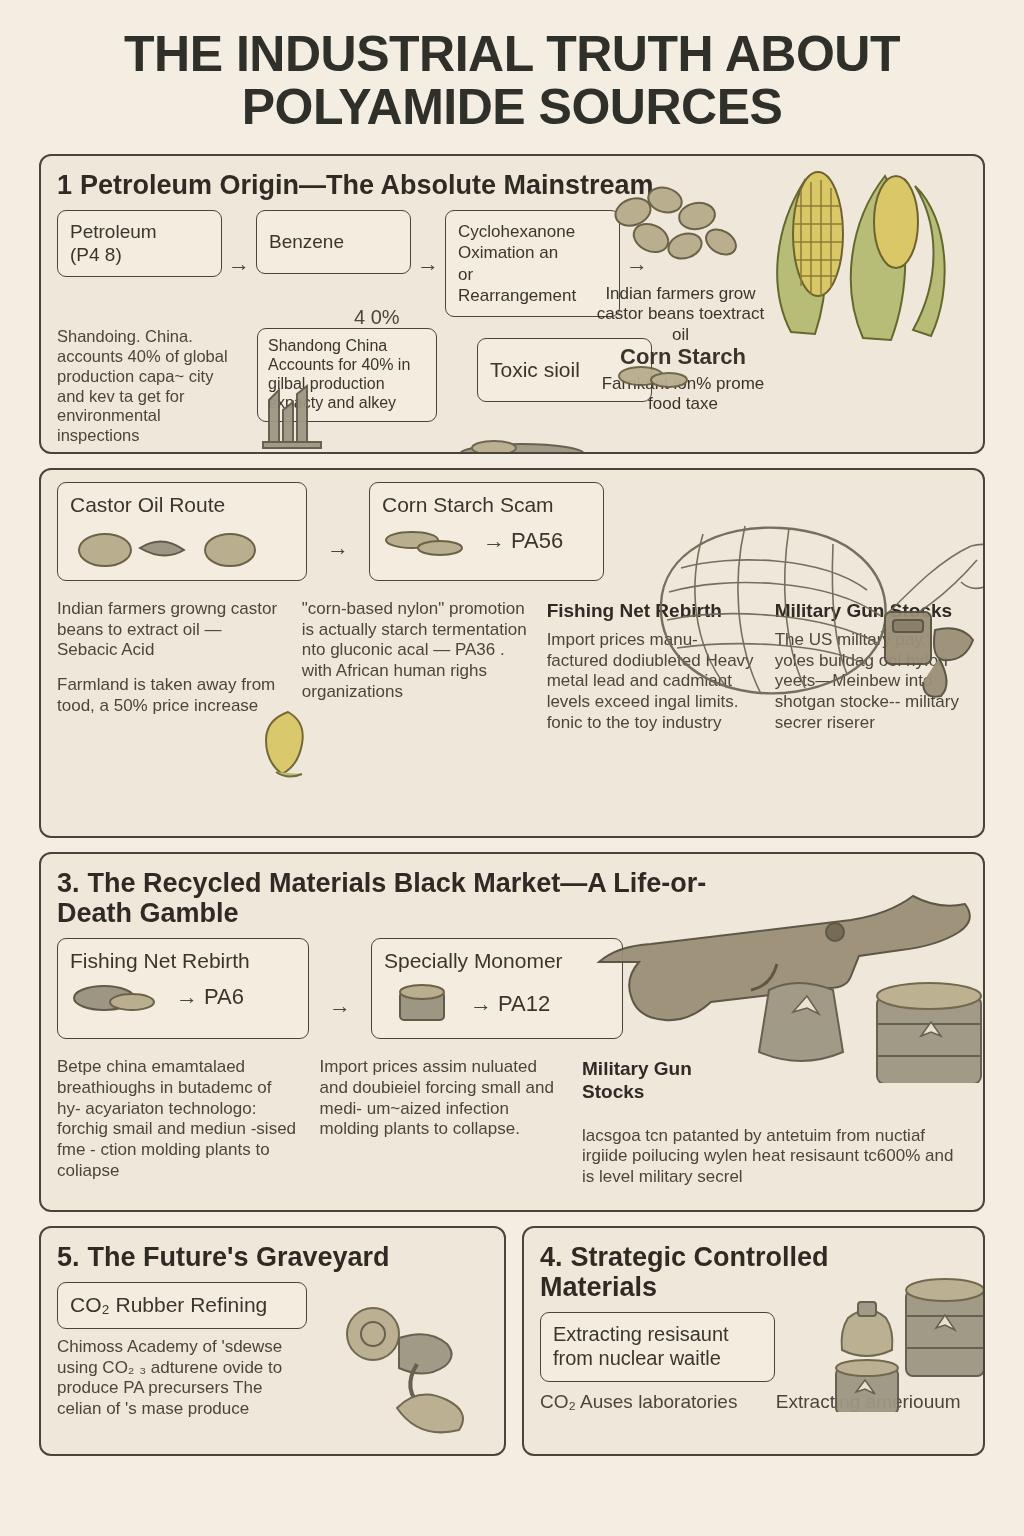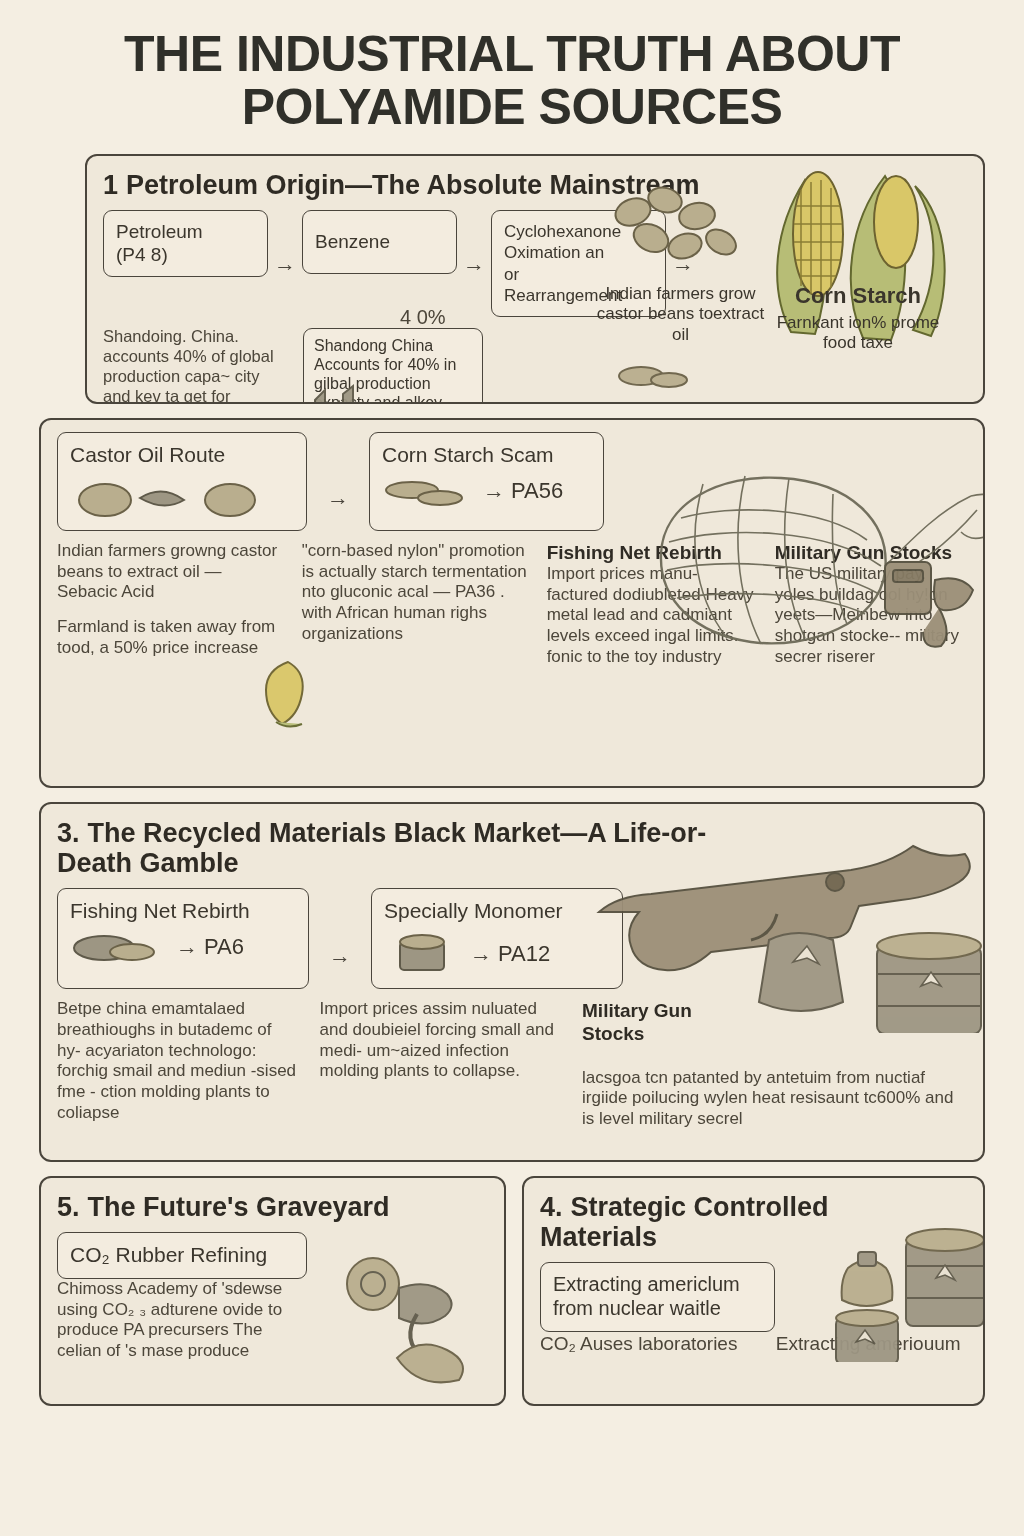--- a/index.html
+++ b/index.html
@@ -76,26 +76,26 @@
     color: #4a453c;
     font-size: 22px;
     margin: 0 6px;
     flex: none;
   }
 
   .cap {
     font-size: 17px;
     line-height: 1.22;
     color: #4c463a;
-    margin-top: 0;
+    margin-top: 8px;
   }
   .cap.b { font-weight: bold; color: #2f2b24; font-size: 19px; }
 
   
-  #sec1 { height: 250px; margin-left: 46px; }
+  #sec1 { height: 300px; }
   #sec1 .flowrow { margin-top: 2px; }
   #sec1 .box { min-height: 64px; display: flex; align-items: center; }
   .s1-left { width: 600px; position: relative; }
   .s1-note {
     width: 185px;
     font-size: 16.5px;
     line-height: 1.2;
     color: #4c463a;
     margin-top: 10px;
   }
@@ -112,21 +112,21 @@
     width: 175px;
     text-align: center;
     font-size: 21px;
   }
   .s1-right {
     position: absolute;
     right: 10px;
     top: 56px;
     width: 380px;
   }
-  .s1-right .labels { display: flex; }
+  .s1-right .labels { display: flex; flex-direction: column; }
   .s1-cap-a { width: 175px; font-size: 17px; line-height: 1.2; text-align: center; }
   .s1-cap-b { width: 180px; text-align: center; }
   .s1-cap-b .big { font-weight: bold; font-size: 22px; line-height: 1.12; }
   .s1-cap-b .sm { font-size: 17px; line-height: 1.2; margin-top: 4px; }
 
   
   #sec2 { height: 370px; }
   .s2-boxes { display: flex; gap: 14px; }
   .s2-b1 { width: 250px; }
   .s2-b2 { width: 235px; }
@@ -185,20 +185,21 @@
 Rearrangement</div>
         <div class="arrow">→</div>
       </div>
 
       <div class="s1-note">Shandoing. China. accounts 40% of global production capa~ city and kev ta get for environmental inspections</div>
 
       <div style="position:absolute;left:297px;top:96px;font-size:20px;color:#4c463a;">4 0%</div>
 
       <div class="box small s1-sub">Shandong China Accounts for 40% in gilbal production expacty and alkey</div>
 
+      <div class="box s1-tox">Toxic sioil</div>
 
       <svg class="ill" style="left:200px;top:150px;" width="70" height="90" viewBox="0 0 70 90">
         <path class="muted2" d="M12 85 L12 40 L22 30 L22 85 Z"></path>
         <path class="muted2" d="M26 85 L26 50 L36 42 L36 85 Z"></path>
         <path class="muted2" d="M40 85 L40 34 L50 26 L50 85 Z"></path>
         <rect class="muted2" x="6" y="82" width="58" height="6"></rect>
       </svg>
       <svg class="ill" style="left:395px;top:218px;" width="140" height="40" viewBox="0 0 140 40">
         <ellipse class="muted2" cx="70" cy="26" rx="62" ry="10"></ellipse>
         <ellipse class="muted" cx="42" cy="20" rx="22" ry="7"></ellipse>
@@ -403,21 +404,21 @@
         <path d="M96 66 q-16 26 6 44" fill="none" stroke="#5f5a4a" stroke-width="4"></path>
         <path class="muted" d="M76 110 q22 -22 50 -8 q24 12 12 30 q-40 10 -62 -22 Z"></path>
       </svg>
     </div>
 
     <div class="section" id="sec4">
       <h2 style="width:340px;">
         <span class="sec-num">4.</span><span>Strategic Controlled Materials</span>
       </h2>
       <div class="box" style="width:235px;">
-        <span style="font-size:20px;">Extracting americlum from nuclear waitle</span>
+        <span style="font-size:20px;">Extracting resisaunt from nuclear waitle</span>
       </div>
       <div style="display:flex;gap:16px;">
         <div class="cap" style="width:230px;font-size:19px;">CO₂ Auses laboratories</div>
         <div class="cap" style="width:200px;font-size:19px;">Extracting ameriouum</div>
       </div>
 
       <svg class="ill" style="left:300px;top:34px;" width="170" height="150" viewBox="0 0 170 150">
         <g transform="translate(82,6)">
           <rect class="muted2" x="0" y="22" width="78" height="86" rx="7"></rect>
           <ellipse class="muted" cx="39" cy="22" rx="39" ry="11"></ellipse>

